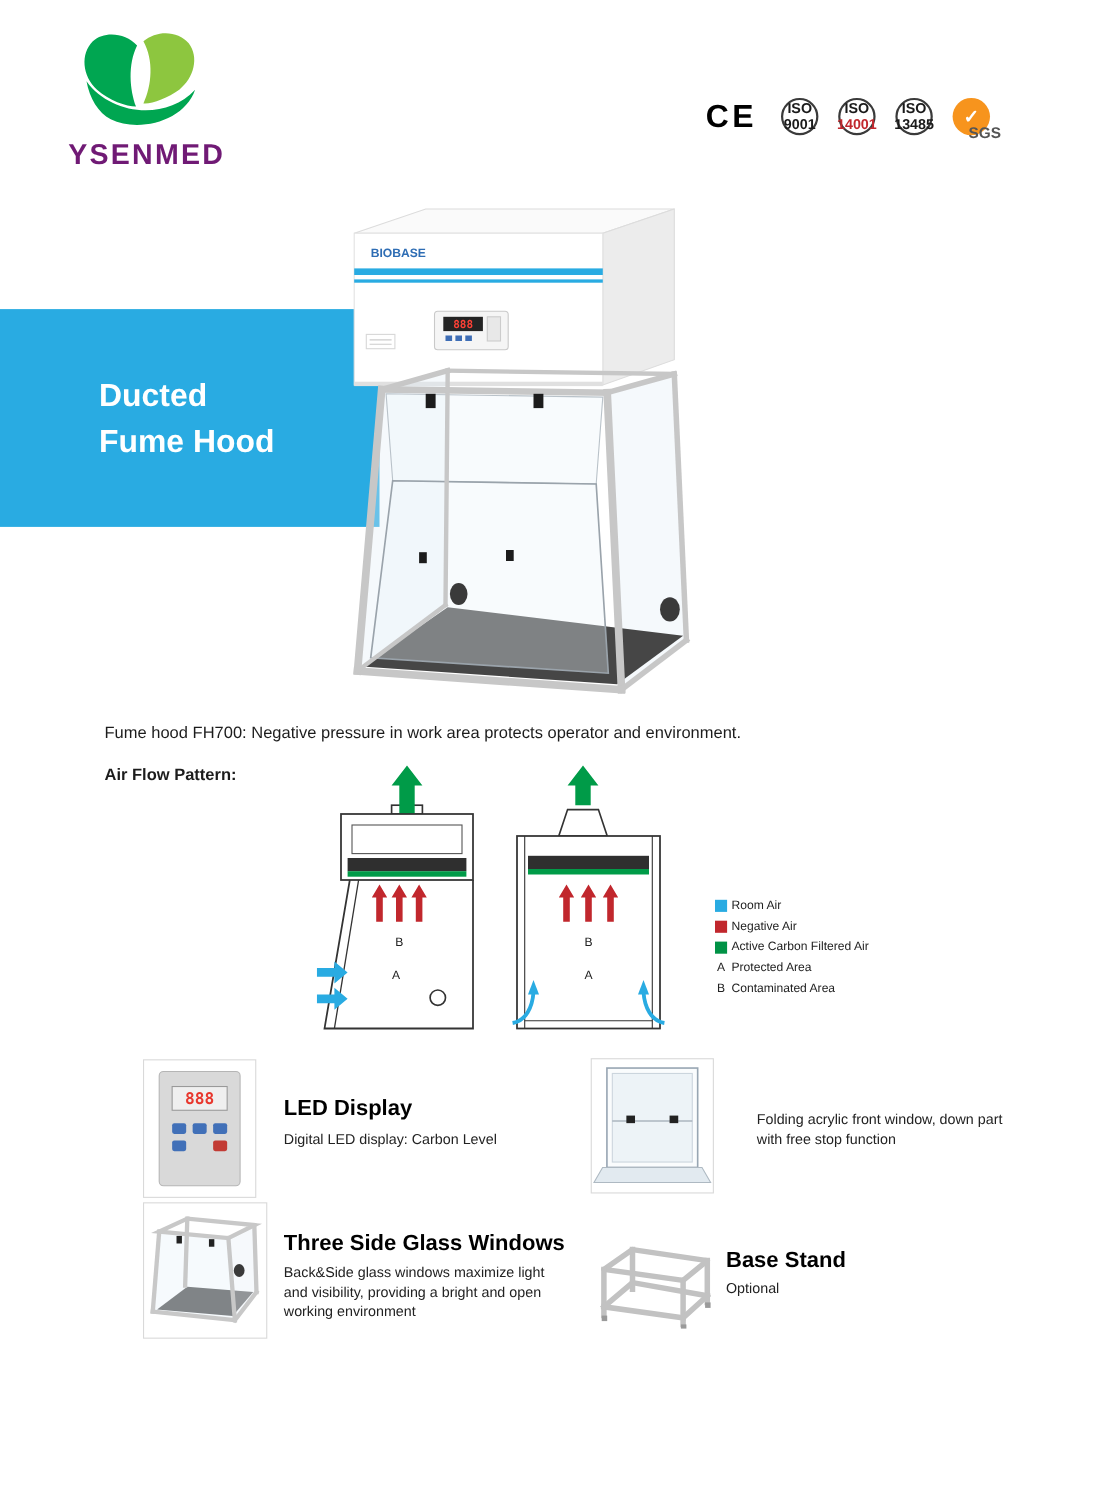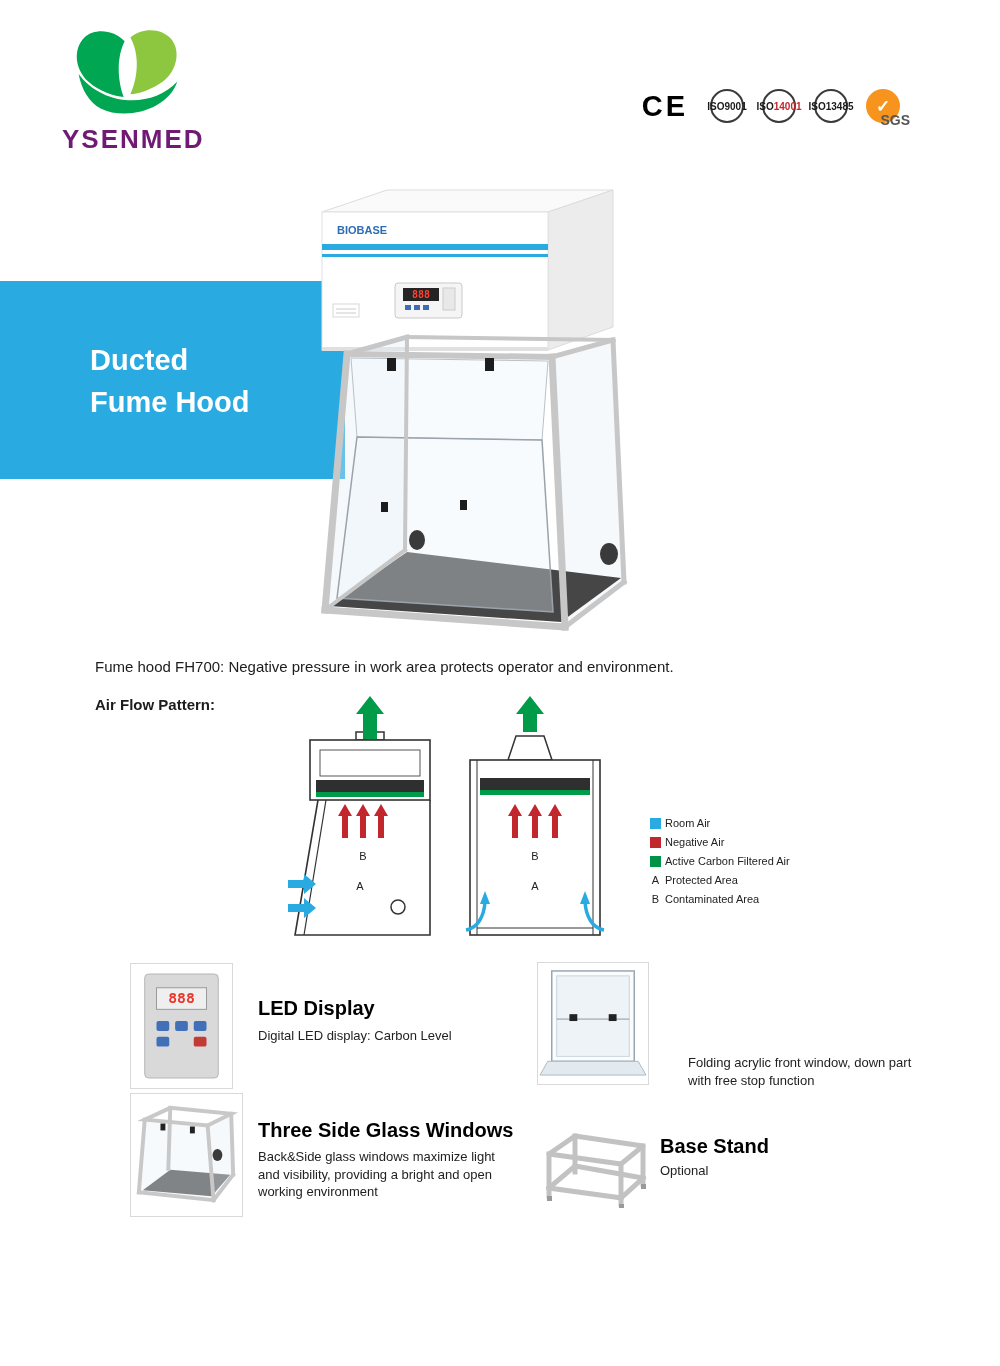--- a/index.html
+++ b/index.html
@@ -8,21 +8,21 @@
   .abs{position:absolute}
 
   
   .logo{left:62px;top:26px;width:170px}
   .leaf-wrap{margin-left:8px}
   .logo-text{font-size:26px;font-weight:bold;color:#701a75;letter-spacing:2px;margin-top:2px}
 
   
   .certs{right:100px;top:86px;display:flex;align-items:center;gap:18px;height:40px}
   .ce{font-size:29px;font-weight:bold;letter-spacing:3px;color:#000;margin-right:4px}
-  .badge{width:34px;height:34px;border:2px solid #3a3a3a;border-radius:50%;display:flex;flex-direction:row;align-items:center;justify-content:center;font-size:10px;font-weight:bold;line-height:1.1;color:#1a1a1a;background:#fff;text-align:center;flex:0 0 auto}
+  .badge{width:34px;height:34px;border:2px solid #3a3a3a;border-radius:50%;display:flex;flex-direction:column;align-items:center;justify-content:center;font-size:13px;font-weight:bold;line-height:1.1;color:#1a1a1a;background:#fff;text-align:center;flex:0 0 auto}
   .badge.red14 .b2{color:#C1272D}
   .sgs-wrap{position:relative;width:34px;height:34px;flex:0 0 auto}
   .sgs-circle{width:34px;height:34px;border-radius:50%;background:#F7941D;display:flex;align-items:center;justify-content:center;color:#fff;font-size:17px;font-weight:bold}
   .sgs-label{position:absolute;right:-10px;bottom:-5px;font-size:14px;color:#555;font-weight:bold}
 
   
   .banner{left:0;top:281px;width:345px;height:198px;color:#fff;padding:58px 0 2px 90px;font-size:29px;font-weight:bold;line-height:1.45;z-index:1}
 
   
   .product-svg{left:295px;top:182px;width:370px;height:465px;z-index:2}
@@ -41,21 +41,21 @@
   
   .fimg{position:absolute;background:#fff;border:1px solid #d9d9d9;display:flex;align-items:center;justify-content:center}
   #fimg1{left:130px;top:963px;width:103px;height:126px}
   #fimg2{left:537px;top:962px;width:112px;height:123px}
   #fimg3{left:130px;top:1093px;width:113px;height:124px}
   #fimg4{left:535px;top:1108px;width:118px;height:100px;border:none}
   .ftitle{position:absolute;font-size:20px;font-weight:bold;color:#000000}
   .fdesc{position:absolute;font-size:13px;color:#222;line-height:1.35}
   #f1t{left:258px;top:997px}
   #f1d{left:258px;top:1027px}
-  #f2d{left:688px;top:1054px;width:232px}
+  #f2d{left:688px;top:1009px;width:232px}
   #f3t{left:258px;top:1119px}
   #f3d{left:258px;top:1148px;width:252px}
   #f4t{left:660px;top:1135px}
   #f4d{left:660px;top:1162px}
 </style>
 </head>
 <body>
 
 <div class="abs logo">
   <div class="leaf-wrap">

